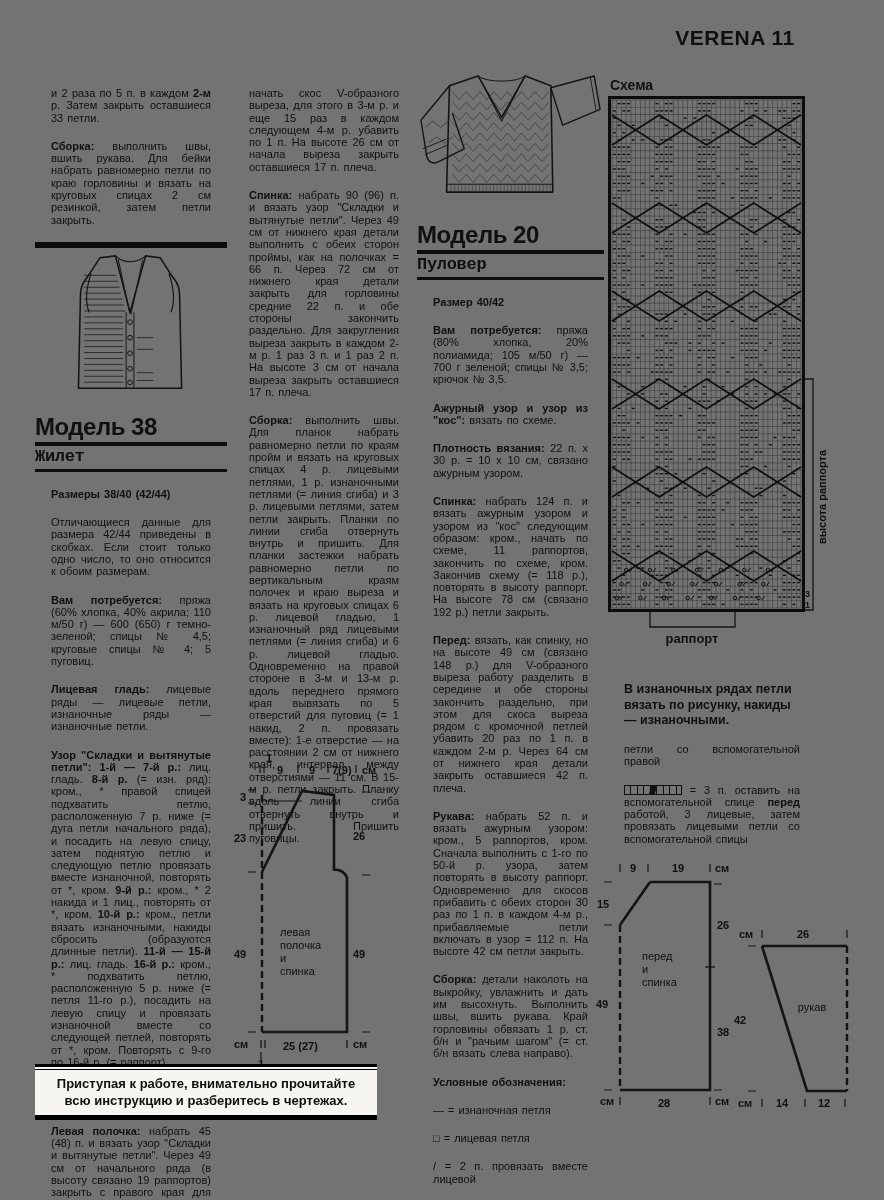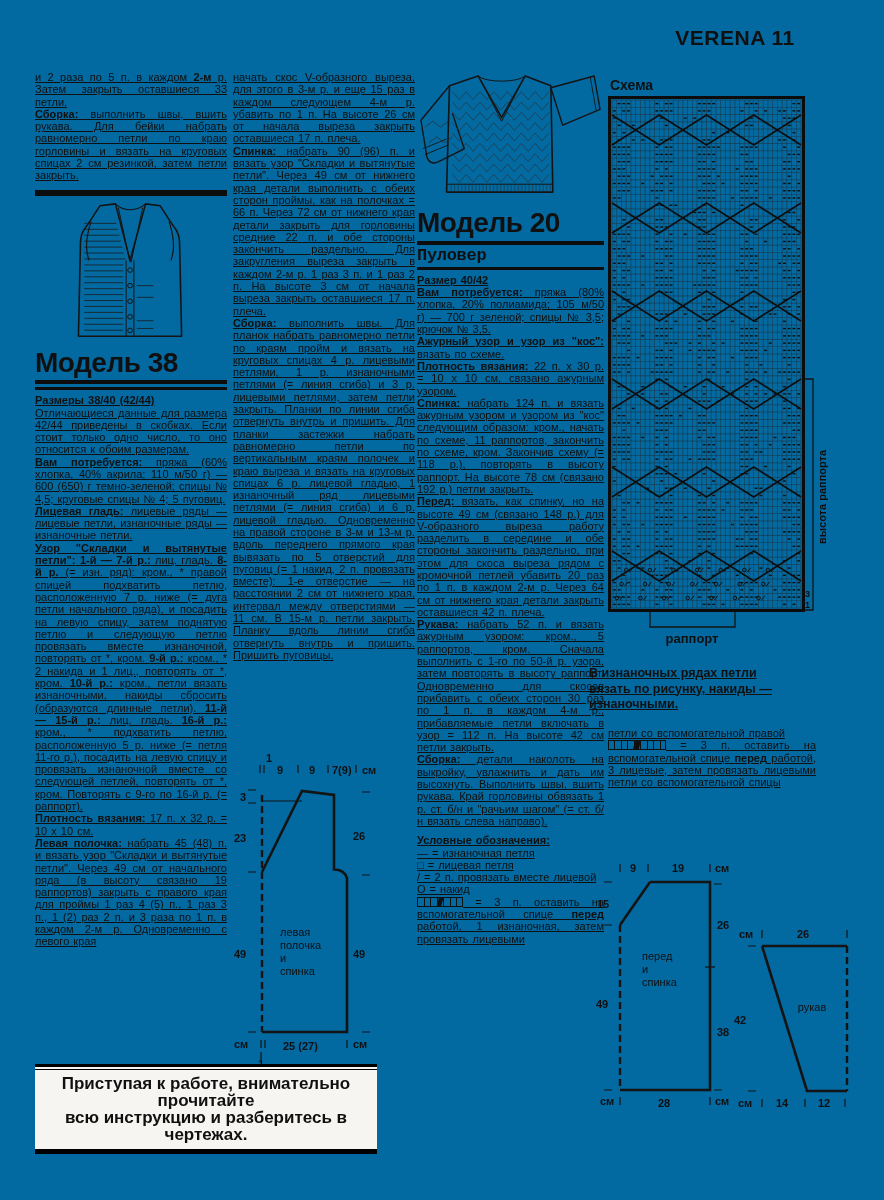--- a/index.html
+++ b/index.html
@@ -1,37 +1,37 @@
 <!DOCTYPE html>
 <html><head>
 <meta charset="utf-8">
 <style>
   html,body{margin:0;padding:0;background:#d8d6d2;}
-  .page{position:relative;width:884px;height:1200px;margin:0 auto;background:#0369a1;
+  .page{position:relative;width:884px;height:1200px;margin:0 auto;background:#737373;
         font-family:"Liberation Sans",sans-serif;color:#101010;overflow:hidden;}
   .col{position:absolute;}
-  .para{margin:0;text-align:justify;font-size:11px;line-height:12.3px;word-spacing:1px;text-decoration:underline;}
+  .para{margin:16px;text-align:justify;font-size:11px;line-height:12.3px;word-spacing:1px;}
   .para + .para{margin-top:0;}
   .bold{font-weight:700;}
   .para.note{font-weight:700;font-size:12.5px;line-height:15.5px;text-align:left;word-spacing:0;}
-  .h-big{font-size:28px;font-weight:700;letter-spacing:-0.5px;line-height:1.02;margin:3px 0 0;}
+  .h-big{font-size:24px;font-weight:700;letter-spacing:-0.5px;line-height:1.02;margin:17px 0 0;}
   .h-sub{font-size:17px;font-weight:700;letter-spacing:-0.3px;line-height:1.02;margin:2px 0 0;font-family:Liberation Mono, monospace;}
   .h-rule{height:4px;background:#0d0d0d;margin:3px 0 1px;}
   .h-rule.thin{height:3px;}
   .sep-rule{height:6px;background:#0d0d0d;margin:8px 0 4px;}
   .verena{position:absolute;left:650px;top:26px;width:170px;text-align:center;
           font-size:21px;font-weight:700;letter-spacing:.5px;}
   .cable{display:inline-block;width:44px;height:8px;border:1px solid #101010;vertical-align:-1px;
     background-image:linear-gradient(105deg,transparent 44%,#101010 46%,#101010 54%,transparent 56%),
       repeating-linear-gradient(90deg,transparent 0,transparent 5.5px,#101010 5.5px,#101010 6.5px);}
   .cable.cable6{width:56px;}
   .banner{position:absolute;left:35px;top:1064px;width:342px;background:#f6f5f1;}
   .banner .bar2{height:3px;background:#000;}
   .banner .bar1{height:1px;background:#000;margin-top:2px;}
-  .banner .txt{text-align:center;font-weight:700;font-size:17px;line-height:17px;padding:5px 2px 6px;}
+  .banner .txt{text-align:center;font-weight:700;font-size:13px;line-height:17px;padding:5px 2px 6px;}
   .banner .bar5{height:5px;background:#000;}
   svg text{font-family:"Liberation Sans",sans-serif;fill:#101010;}
   .dnum{font-size:11px;font-weight:700;}
   .dsmall{font-size:9px;font-weight:700;}
   .dpart{font-size:11px;font-weight:400;}
   .figsvg{position:absolute;}
 </style>
 </head>
 <body>
 
@@ -82,20 +82,21 @@
           <line x1="17" y1="127.69999999999999" x2="57" y2="127.69999999999999" stroke="#1a1a1a" stroke-width="0.8"></line>
           <line x1="17" y1="133.8" x2="57" y2="133.8" stroke="#1a1a1a" stroke-width="0.8"></line>
           <line x1="71" y1="88" x2="88" y2="88" stroke="#1a1a1a" stroke-width="0.8"></line>
           <line x1="71" y1="100" x2="88" y2="100" stroke="#1a1a1a" stroke-width="0.8"></line>
           <line x1="71" y1="124" x2="88" y2="124" stroke="#1a1a1a" stroke-width="0.8"></line>
           <line x1="71" y1="132" x2="88" y2="132" stroke="#1a1a1a" stroke-width="0.8"></line>
         </g>
     </svg>
     <div class="h-big">Модель 38</div>
     <div class="h-rule"></div>
+    <div class="h-sub">Жилет</div>
     <div class="h-rule thin"></div>
     <div style="margin-top:4px">
         <p class="para"><span class="bold">Размеры 38/40 (42/44)</span></p>
         <p class="para"><span>Отличающиеся данные для размера 42/44 приведены в скобках. Если стоит только одно число, то оно относится к обоим размерам.</span></p>
         <p class="para"><span class="bold">Вам потребуется:</span><span> пряжа (60% хлопка, 40% акрила; 110 м/50 г) — 600 (650) г темно-зеленой; спицы № 4,5; круговые спицы № 4; 5 пуговиц.</span></p>
         <p class="para"><span class="bold">Лицевая гладь:</span><span> лицевые ряды — лицевые петли, изнаночные ряды — изнаночные петли.</span></p>
         <p class="para"><span class="bold">Узор "Складки и вытянутые петли":</span><span> </span><span class="bold">1-й — 7-й р.:</span><span> лиц. гладь. </span><span class="bold">8-й р.</span><span> (= изн. ряд): кром., * правой спицей подхватить петлю, расположенную 7 р. ниже (= дуга петли начального ряда), и посадить на левую спицу, затем поднятую петлю и следующую петлю провязать вместе изнаночной, повторять от *, кром. </span><span class="bold">9-й р.:</span><span> кром., * 2 накида и 1 лиц., повторять от *, кром. </span><span class="bold">10-й р.:</span><span> кром., петли вязать изнаночными, накиды сбросить (образуются длинные петли). </span><span class="bold">11-й — 15-й р.:</span><span> лиц. гладь. </span><span class="bold">16-й р.:</span><span> кром., * подхватить петлю, расположенную 5 р. ниже (= петля 11-го р.), посадить на левую спицу и провязать изнаночной вместе со следующей петлей, повторять от *, кром. Повторять с 9-го по 16-й р. (= раппорт).</span></p>
         <p class="para"><span class="bold">Плотность вязания:</span><span> 17 п. х 32 р. = 10 х 10 см.</span></p>
         <p class="para"><span class="bold">Левая полочка:</span><span> набрать 45 (48) п. и вязать узор "Складки и вытянутые петли". Через 49 см от начального ряда (в высоту связано 19 раппортов) закрыть с правого края для проймы 1 раз 4 (5) п., 1 раз 3 п., 1 (2) раз 2 п. и 3 раза по 1 п. в каждом 2-м р. Одновременно с левого края</span></p>
       </div>
@@ -1371,21 +1372,21 @@
     <g fill="none" stroke="#141414" stroke-width="1.3">
       <path d="M46,536 L46,551 L131,551 L131,536"></path>
       <path d="M201,303 L209,303 L209,534 L201,534"></path>
     </g>
     <text x="88" y="567" text-anchor="middle" style="font-size:13px;font-weight:700">раппорт</text>
     <text x="222" y="421" text-anchor="middle" transform="rotate(-90 222 421)" style="font-size:11px;font-weight:700">высота раппорта</text>
     <text class="dsmall" x="201" y="521">3</text>
     <text class="dsmall" x="201" y="532">1</text>
   </svg>
 
-  <div class="col" style="left:589px;top:666px;width:206px">
+  <div class="col" style="left:608px;top:666px;width:206px">
       <p class="para note"><span class="bold">В изнаночных рядах петли вязать по рисунку, накиды — изнаночными.</span></p>
     </div>
   <div class="col" style="left:608px;top:727px;width:208px">
       <p class="para"><span>петли со вспомогательной правой</span></p>
       <p class="para"><span class="cable cable6"></span><span> = 3 п. оставить на вспомогательной спице </span><span class="bold">перед</span><span> работой, 3 лицевые, затем провязать лицевыми петли со вспомогательной спицы</span></p>
     </div>
 
   <svg class="figsvg" style="left:596px;top:856px" width="288" height="266" viewBox="0 0 288 266">
     <g fill="none" stroke="#141414">
       <path d="M24,8 L24,16 M52,8 L52,16 M114,8 L114,16" stroke-width="1.2"></path>

